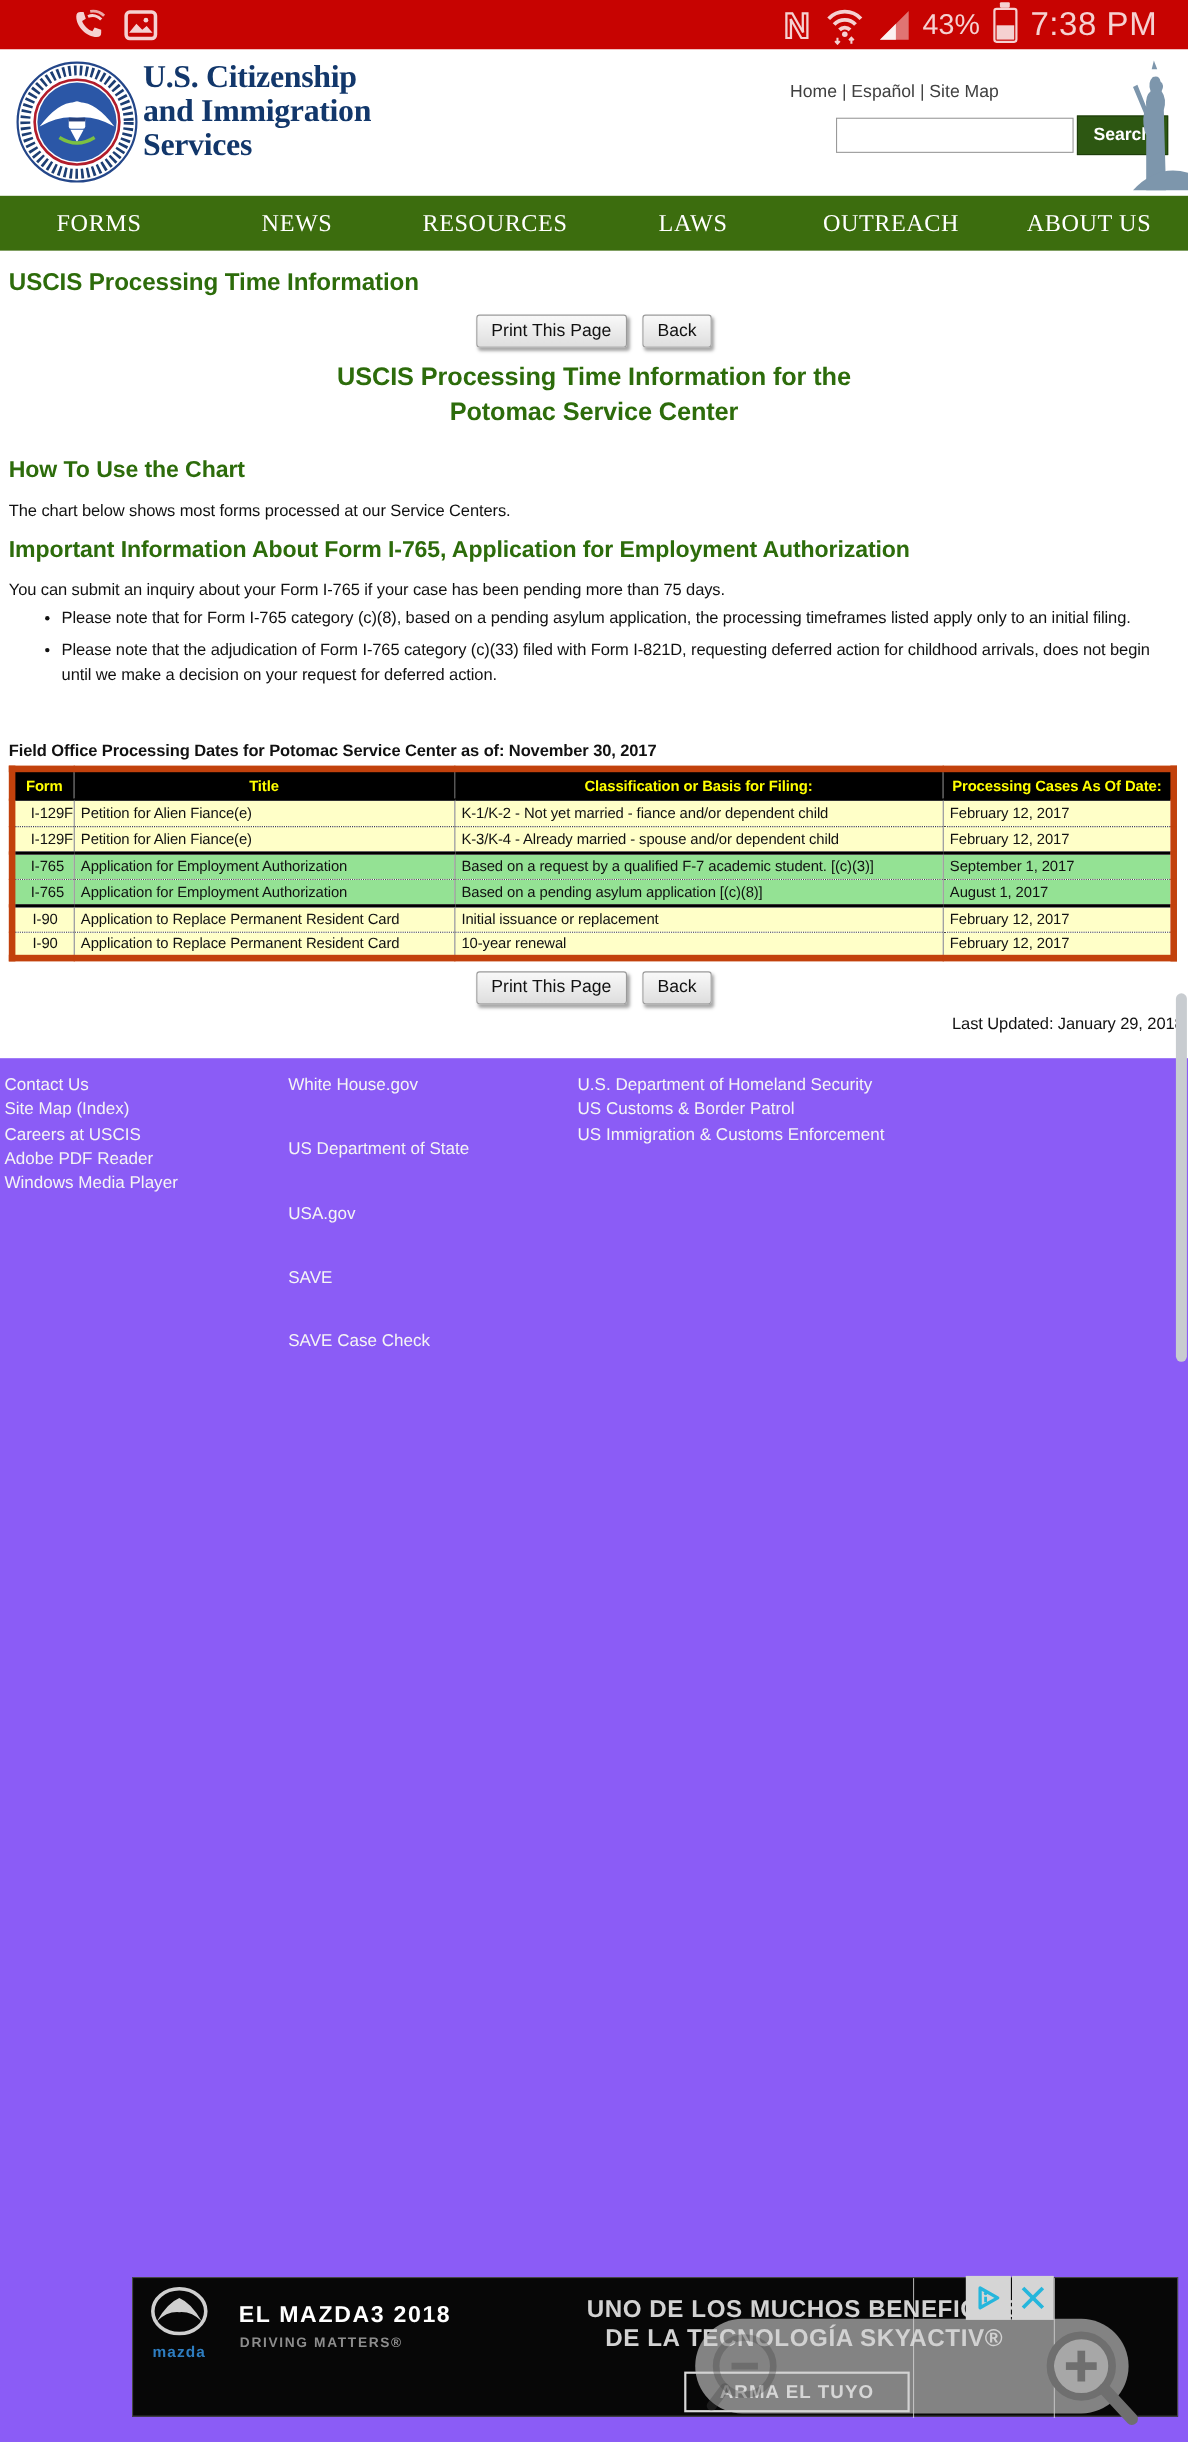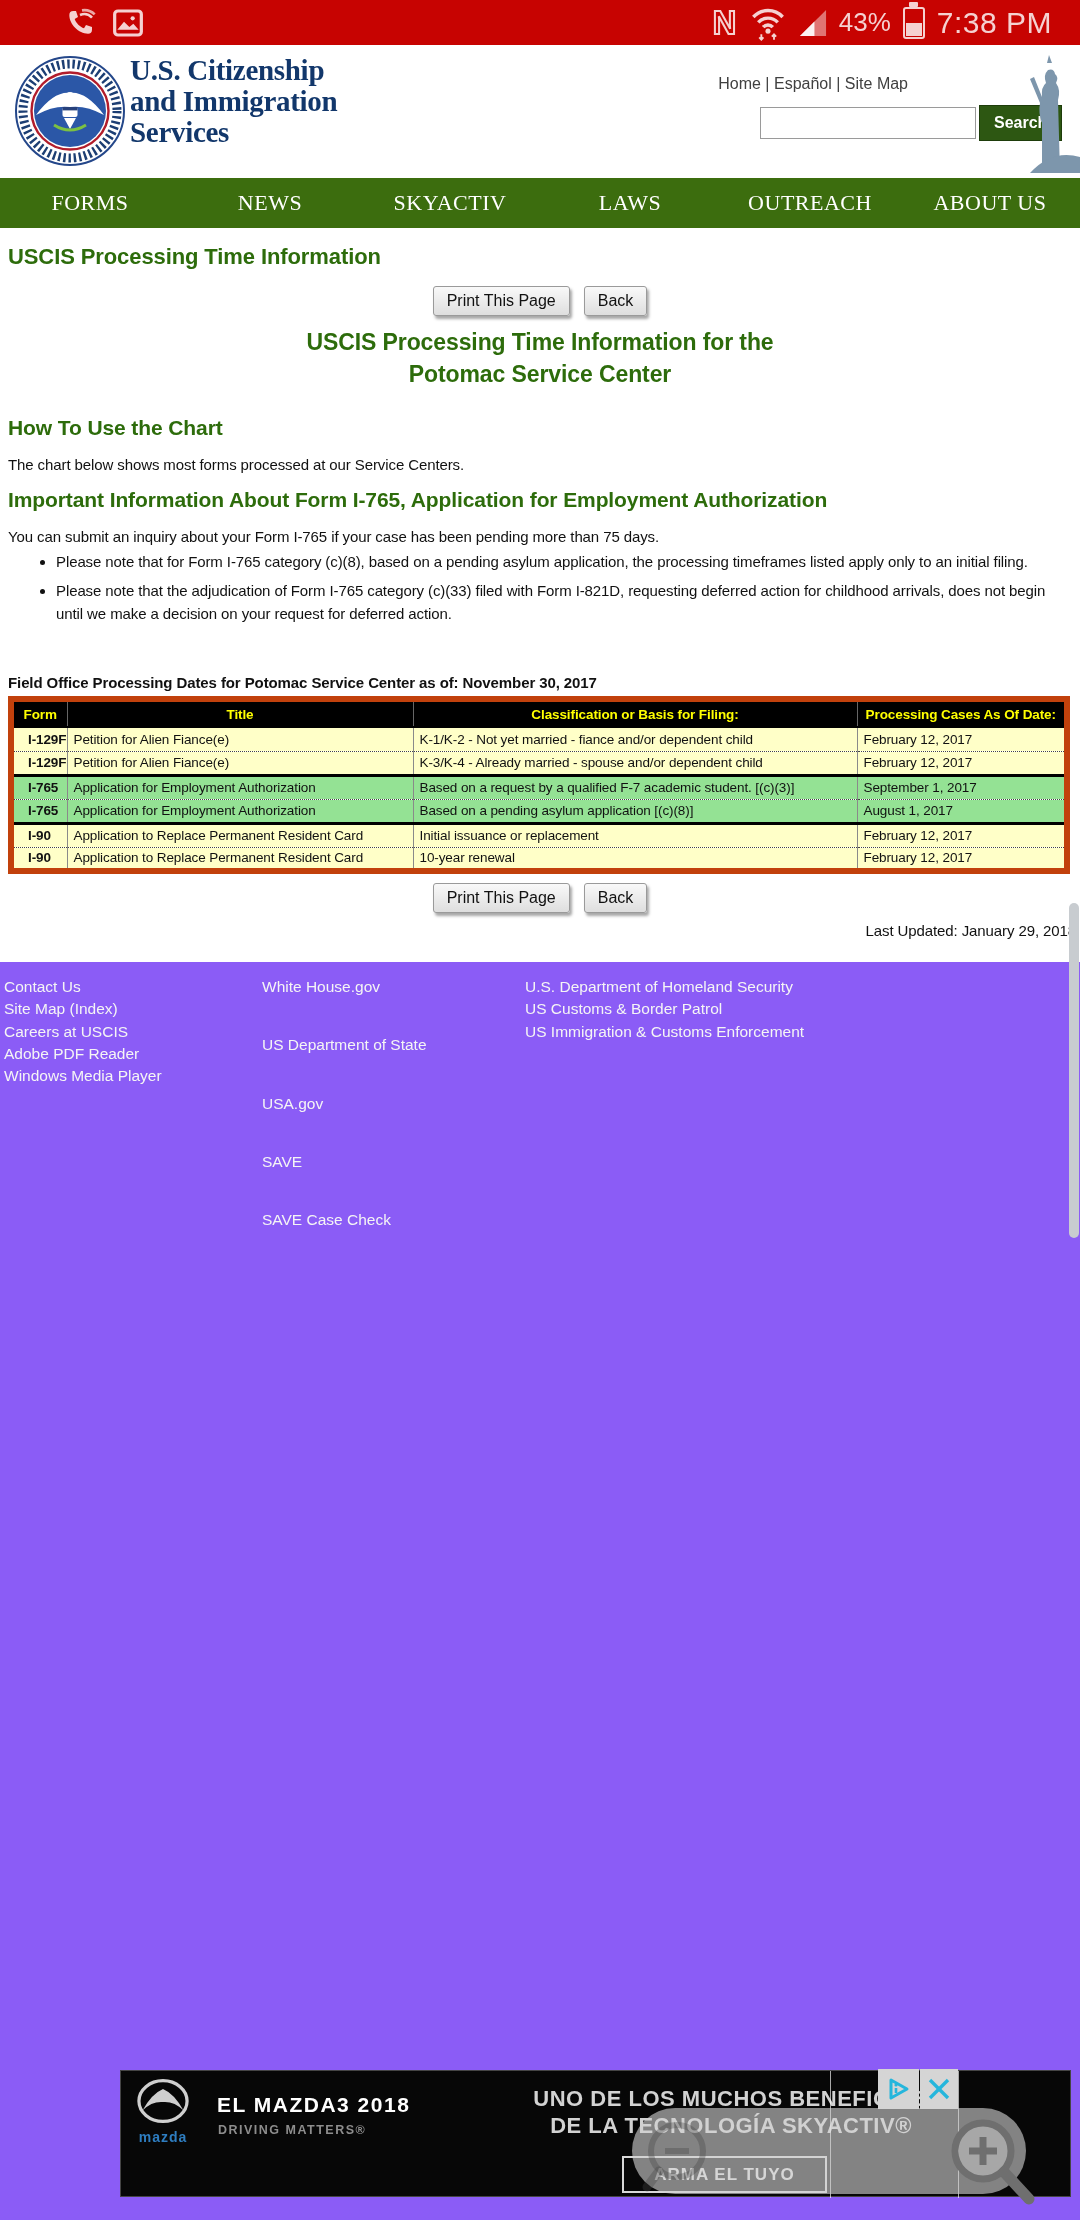--- a/index.html
+++ b/index.html
@@ -55,21 +55,21 @@
   .p2{position:absolute;left:8px;top:300px;font-size:15px;margin:0;}
   .bullets{position:absolute;left:28px;top:322px;width:1020px;margin:0;padding-left:28px;font-size:15px;}
   .bullets li{margin-bottom:6px;line-height:23px;}
 
   .tcaption{position:absolute;left:8px;top:446px;font-size:15px;font-weight:bold;}
   .ptable{position:absolute;left:8px;top:468px;width:1062px;border-collapse:collapse;
           border:6px solid #c2410c;table-layout:fixed;font-size:13.5px;}
   .ptable th{background:#000;color:#ffff00;font-size:13.5px;height:28px;border-left:1px solid #666;}
   .ptable td{height:24px;padding:2px 6px;border-left:1px solid #8a8a8a;overflow:hidden;white-space:nowrap;}
   .ptable td:first-child,.ptable th:first-child{border-left:none;}
-  .ptable td.fcell{text-align:left;font-weight:bold;padding:2px 14px;}
+  .ptable td.fcell{text-align:right;font-weight:normal;padding:2px 14px;}
   tr.yellow td{background:#ffffc8;}
   tr.green td{background:#94e294;}
   tr.sep-thick td{border-top:3px solid #000;}
   tr.sep-dot td{border-top:1px dotted #444;}
   tr.first td{border-top:2px solid #000;}
   .lastupd{position:absolute;right:4px;top:694px;font-size:15px;}
 
   
   .footerarea{position:absolute;left:0;top:962px;width:1080px;height:1277px;background:#8b5cf6;}
   .fcol{position:absolute;top:14px;display:flex;flex-direction:column;}
@@ -176,21 +176,21 @@
     <svg width="72" height="122" viewBox="0 0 72 122" style="position:absolute;left:1008px;top:8px">
       <path d="M34 120 L34 70 Q30 60 32 50 L22 26 L26 24 L34 44 Q33 34 38 30 Q35 22 40 17 Q46 15 47 21 Q51 24 48 30 Q53 37 50 47 L52 120 Z" fill="#7d96ac"></path>
       <path d="M22 120 Q44 96 72 104 L72 120 Z" fill="#7d96ac"></path>
       <path d="M39 10 L41 2 L44 10 Z" fill="#7d96ac"></path>
     </svg>
   </div>
 
   <div class="navbar">
     <span>FORMS</span>
     <span>NEWS</span>
-    <span>SKYACTIV</span>
+    <span>RESOURCES</span>
     <span>LAWS</span>
     <span>OUTREACH</span>
     <span>ABOUT US</span>
   </div>
 
   <div class="content">
     <h2 class="h-green pg-title">USCIS Processing Time Information</h2>
 
     <div class="btnrow btnrow-1">
       <button class="gbtn">Print This Page</button>

